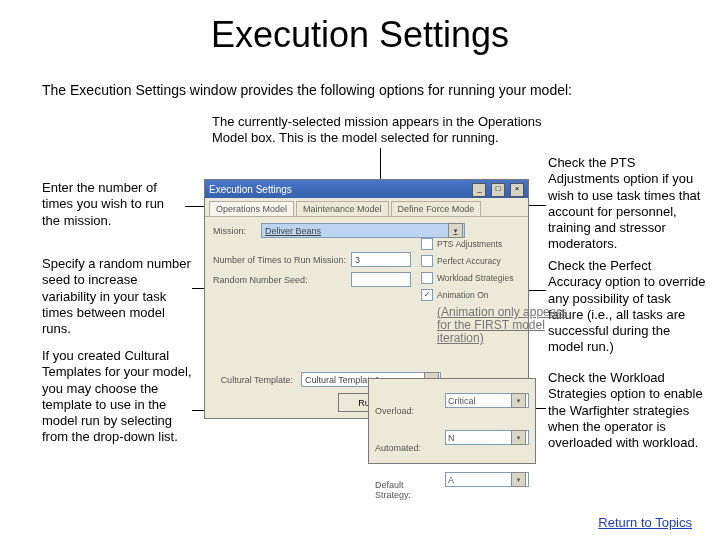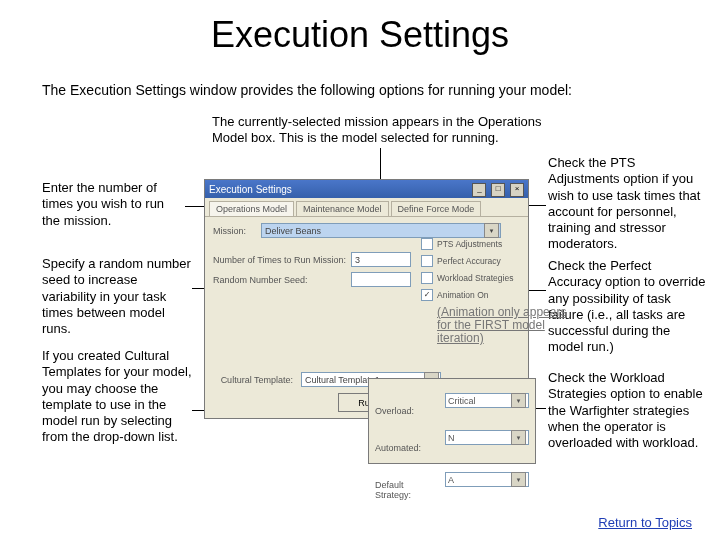--- a/index.html
+++ b/index.html
@@ -255,21 +255,21 @@
       </span>
     </div>
     <div class="tabs">
       <div class="tab active">Operations Model</div>
       <div class="tab">Maintenance Model</div>
       <div class="tab">Define Force Mode</div>
     </div>
     <div class="body">
       <div class="row">
         <label class="l" style="width:40px;">Mission:</label>
-        <div class="dropdown" style="width:240px; background:#bcd4ef;">
+        <div class="dropdown" style="width:204px; background:#bcd4ef;text-decoration:underline;">
           <span>Deliver Beans</span>
           <span class="arrow">▾</span>
         </div>
       </div>
       <div style="height:4px;"></div>
       <div class="row">
         <label class="l" style="width:130px;">Number of Times to Run Mission:</label>
         <div class="textbox" style="width:60px;">
           <span>3</span>
         </div>

